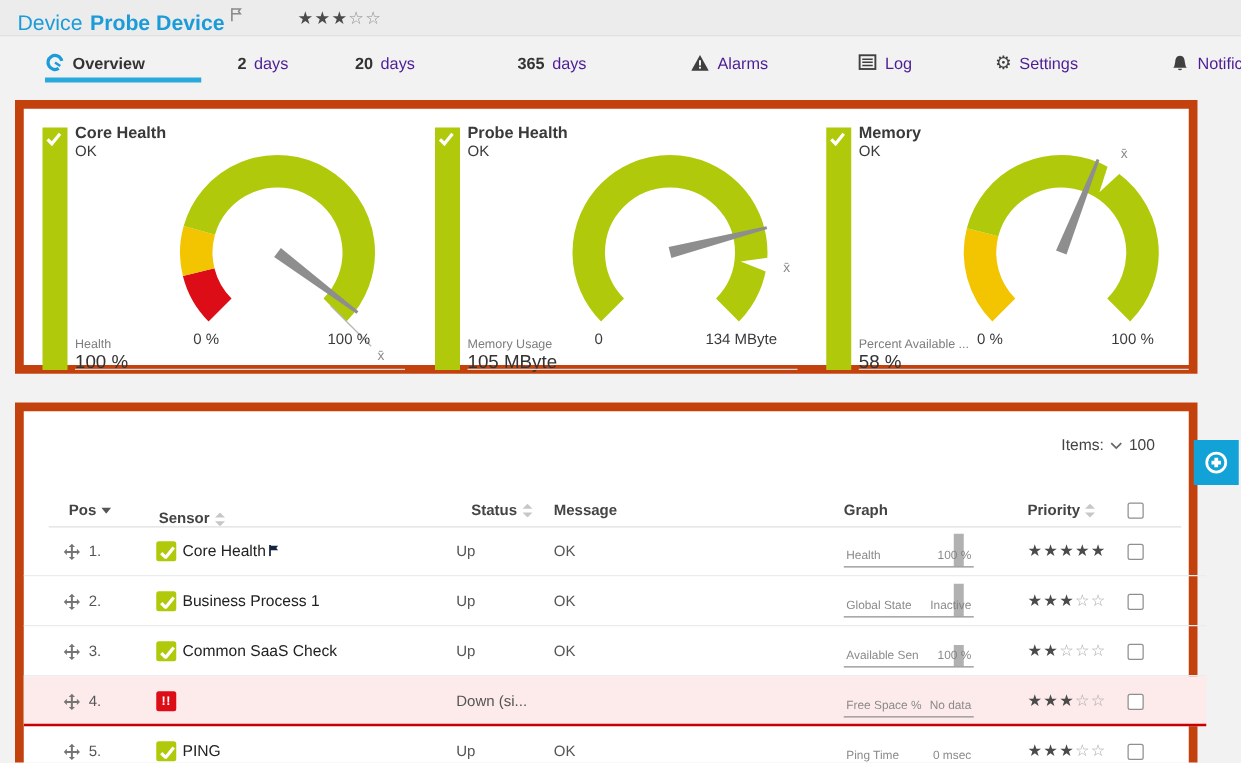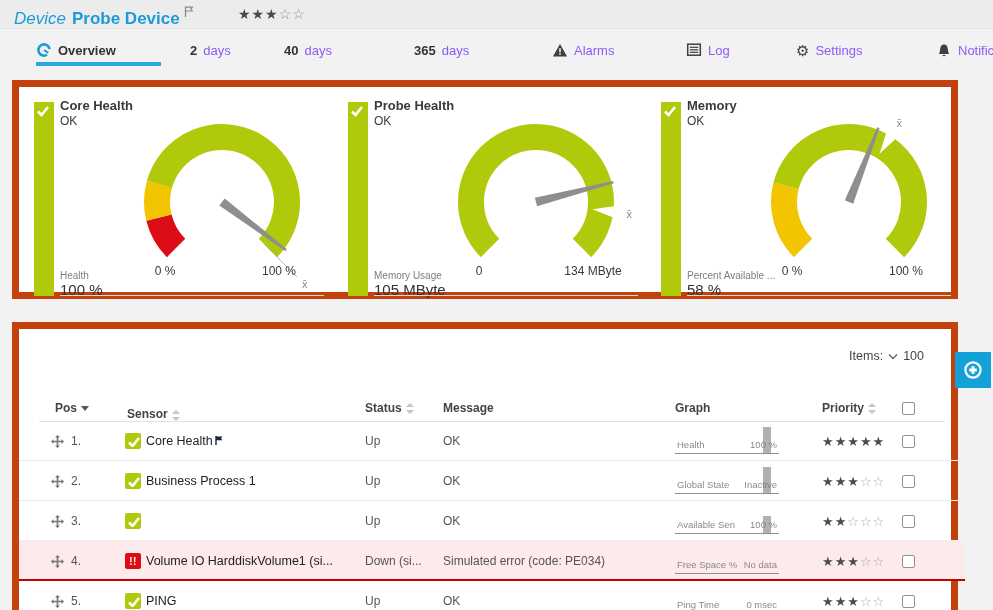--- a/index.html
+++ b/index.html
@@ -2,30 +2,30 @@
 <html><head>
 <meta charset="utf-8">
 <style>
   * { margin:0; padding:0; box-sizing:border-box; }
   html,body { width:993px; height:610px; }
   body { font-family:"Liberation Sans","DejaVu Sans",sans-serif; background:#f2f2f2; position:relative; overflow:hidden; }
   .abs { position:absolute; }
   
   #header-strip { left:0; top:0; width:993px; height:29px; background:#ececec; border-bottom:1px solid #e2e2e2; }
   #page-title { left:14px; top:3px; font-size:17px; color:#1b9cd8; white-space:nowrap; }
-  #page-title .type { font-style:italic; margin-right:6px; }
+  #page-title .type { margin-right:6px; }
   #page-title .name { font-weight:bold; }
   .hdr-flag { margin-left:4px; vertical-align:6px; }
   #header-stars { left:238px; top:6px; font-size:14px; letter-spacing:1px; white-space:nowrap; }
   .stars-filled { color:#4a4a4a; } .stars-empty { color:#8f8f8f; }
   
   #tabbar { left:0; top:29px; width:993px; height:41px; }
   .tab { position:absolute; top:9px; height:24px; display:flex; align-items:center; gap:6px; font-size:13px; color:#3f3f3f; cursor:pointer; white-space:nowrap; }
   .tab .num { font-weight:bold; color:#333; }
-  .tab .lbl { color:#8b5cf6; }
+  .tab .lbl { color:#4c1d95; }
   .tab.active .lbl { color:#333; font-weight:bold; }
   #tab-underline { left:36px; top:62px; width:125px; height:4px; background:#29a9dc; }
   
   .card { position:absolute; background:#fff; border:7px solid #c2410c; }
   #gauge-card { left:12px; top:80px; width:946px; height:219px; }
   #table-card { left:12px; top:322px; width:946px; height:300px; }
   
   .tile { position:absolute; top:0; width:300px; height:218px; }
   .tile .sidebar { position:absolute; left:0; top:15px; width:20px; height:194px; background:#b0ca0b; }
   .tile .t-title { position:absolute; left:26px; top:11px; font-size:13px; font-weight:bold; color:#3a3a3a; }
@@ -77,21 +77,21 @@
         <circle cx="8" cy="8" r="5.6" fill="none" stroke="#1b9cd8" stroke-width="2.6" stroke-dasharray="28 7.2" transform="rotate(58 8 8)"></circle>
         <line x1="8" y1="8" x2="12.2" y2="10.8" stroke="#1b9cd8" stroke-width="2"></line>
       </svg>
       <span class="lbl">Overview</span>
     </div>
     <div class="tab" style="left: 190px;">
       <span class="num">2</span>
       <span class="lbl">days</span>
     </div>
     <div class="tab" style="left: 284px;">
-      <span class="num">40</span>
+      <span class="num">20</span>
       <span class="lbl">days</span>
     </div>
     <div class="tab" style="left: 414px;">
       <span class="num">365</span>
       <span class="lbl">days</span>
     </div>
     <div class="tab" style="left: 552px;">
       <svg width="16" height="15" viewBox="0 0 16 15">
         <path d="M8 1 L15 13.5 H1 Z" fill="#3f3f3f"></path>
         <rect x="7.25" y="5.2" width="1.5" height="4.2" fill="#fff"></rect>
@@ -206,21 +206,21 @@
           <path d="M0 0 H8 L4 5 Z" fill="#555"></path>
         </svg>
       </div>
       <div class="th" style="left: 108px; align-items: flex-end;">
         <span>Sensor</span>
         <svg width="8" height="11" viewBox="0 0 8 11">
           <path d="M4 0 L8 4 H0 Z" fill="#c7c7c7"></path>
           <path d="M4 11 L0 7 H8 Z" fill="#c7c7c7"></path>
         </svg>
       </div>
-      <div class="th" style="left: 346px;">
+      <div class="th" style="left: 358px;">
         <span>Status</span>
         <svg width="8" height="11" viewBox="0 0 8 11">
           <path d="M4 0 L8 4 H0 Z" fill="#c7c7c7"></path>
           <path d="M4 11 L0 7 H8 Z" fill="#c7c7c7"></path>
         </svg>
       </div>
       <div class="th" style="left: 424px;">
         <span>Message</span>
       </div>
       <div class="th" style="left: 656px; text-align: center;">
@@ -318,20 +318,23 @@
           </svg>
         </div>
         <div class="cell c-pos">3.</div>
         <div class="cell c-sicon">
           <div class="sensor-icon ok">
             <svg width="13" height="11" viewBox="0 0 13 11">
               <polyline points="2,6.5 5.5,10 12,2" fill="none" stroke="#fff" stroke-width="2.6"></polyline>
             </svg>
           </div>
         </div>
+        <div class="cell c-sensor">
+          <span>Common SaaS Check</span>
+        </div>
         <div class="cell c-status">Up</div>
         <div class="cell c-msg">OK</div>
         <div class="cell c-graph">
           <div class="mini">
             <span class="m-label">Available Sen</span>
             <span class="m-value">100 %</span>
             <div class="m-bar" style="height: 17px;"></div>
           </div>
         </div>
         <div class="cell c-stars">
@@ -345,25 +348,21 @@
       <div class="trow alert" style="top: 212px;">
         <div class="cell c-move">
           <svg width="13" height="13" viewBox="0 0 13 13">
             <path d="M6.5 0 L9 2.5 H7.3 V5.7 H10.5 V4 L13 6.5 L10.5 9 V7.3 H7.3 V10.5 H9 L6.5 13 L4 10.5 H5.7 V7.3 H2.5 V9 L0 6.5 L2.5 4 V5.7 H5.7 V2.5 H4 Z" fill="#757575"></path>
           </svg>
         </div>
         <div class="cell c-pos">4.</div>
         <div class="cell c-sicon">
           <div class="sensor-icon error">!!</div>
         </div>
-        <div class="cell c-sensor">
-          <span>Volume IO HarddiskVolume1 (si...</span>
-        </div>
         <div class="cell c-status">Down (si...</div>
-        <div class="cell c-msg">Simulated error (code: PE034)</div>
         <div class="cell c-graph">
           <div class="mini">
             <span class="m-label">Free Space %</span>
             <span class="m-value">No data</span>
           </div>
         </div>
         <div class="cell c-stars">
           <span class="stars-filled">★★★</span>
           <span class="stars-empty" style="color: rgb(169, 169, 169);">☆☆</span>
         </div>

